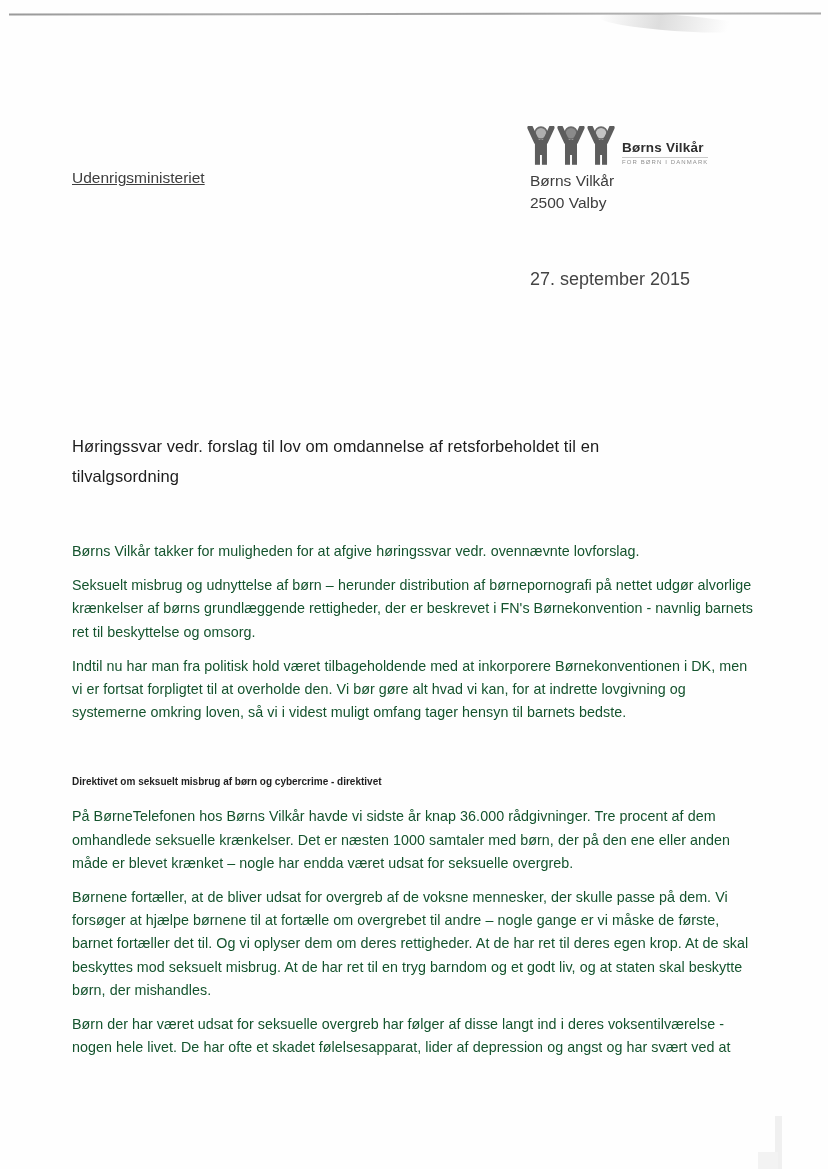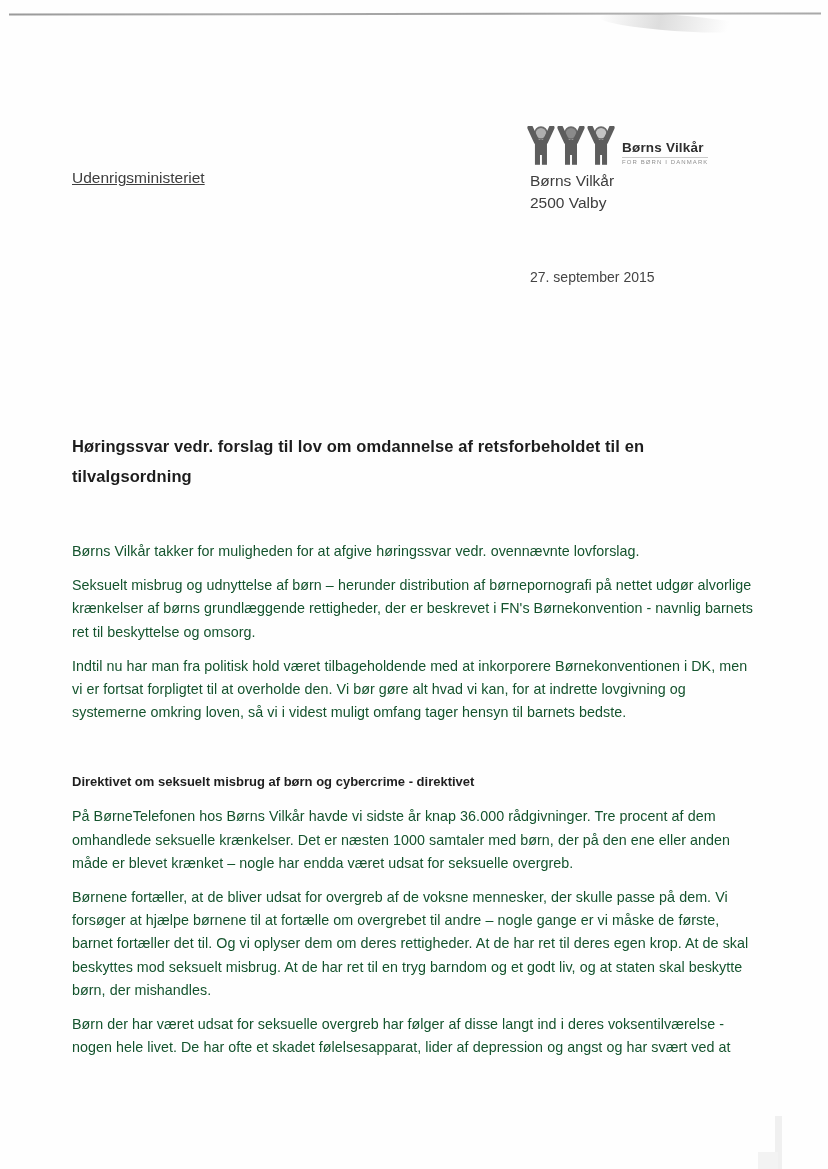--- a/index.html
+++ b/index.html
@@ -56,38 +56,38 @@
     font-size: 6px; color: #8f8f8f; letter-spacing: 1.1px; margin-top: 2px;
     border-top: 1px solid #c9c9c9; padding-top: 1px;
     white-space: nowrap;
   }
   .sender-address {
     position: absolute; top: 170px; left: 530px;
     font-size: 15.5px; line-height: 21.5px; color: #3d3d3d;
   }
   .letter-date {
     position: absolute; top: 269px; left: 530px;
-    font-size: 14px; color: #444444;
+    font-size: 18px; color: #444444;
   }
 
   
   .letter-title {
     position: absolute; top: 431px; left: 72px; width: 632px;
-    font-size: 16.5px; font-weight: bold; line-height: 30px;
+    font-size: 16.5px; font-weight: normal; line-height: 30px;
     color: #1d1d1d; letter-spacing: 0.1px;
   }
   .letter-body {
     position: absolute; top: 540px; left: 72px; width: 682px;
   }
   .letter-body p {
     font-size: 14.3px; line-height: 23.2px; color: #14532d;
     margin: 0 0 11px 0; letter-spacing: 0.05px;
   }
   .letter-body h2 {
-    font-size: 13px; font-weight: bold; color: #1f1f1f;
+    font-size: 10px; font-weight: bold; color: #1f1f1f;
     margin: 46px 0 12px 0; line-height: 23px;
   }
 </style>
 </head>
 <body>
 
 <div class="page">
 
   <div class="scan-line-top"></div>
   <div class="scan-wisp"></div>

